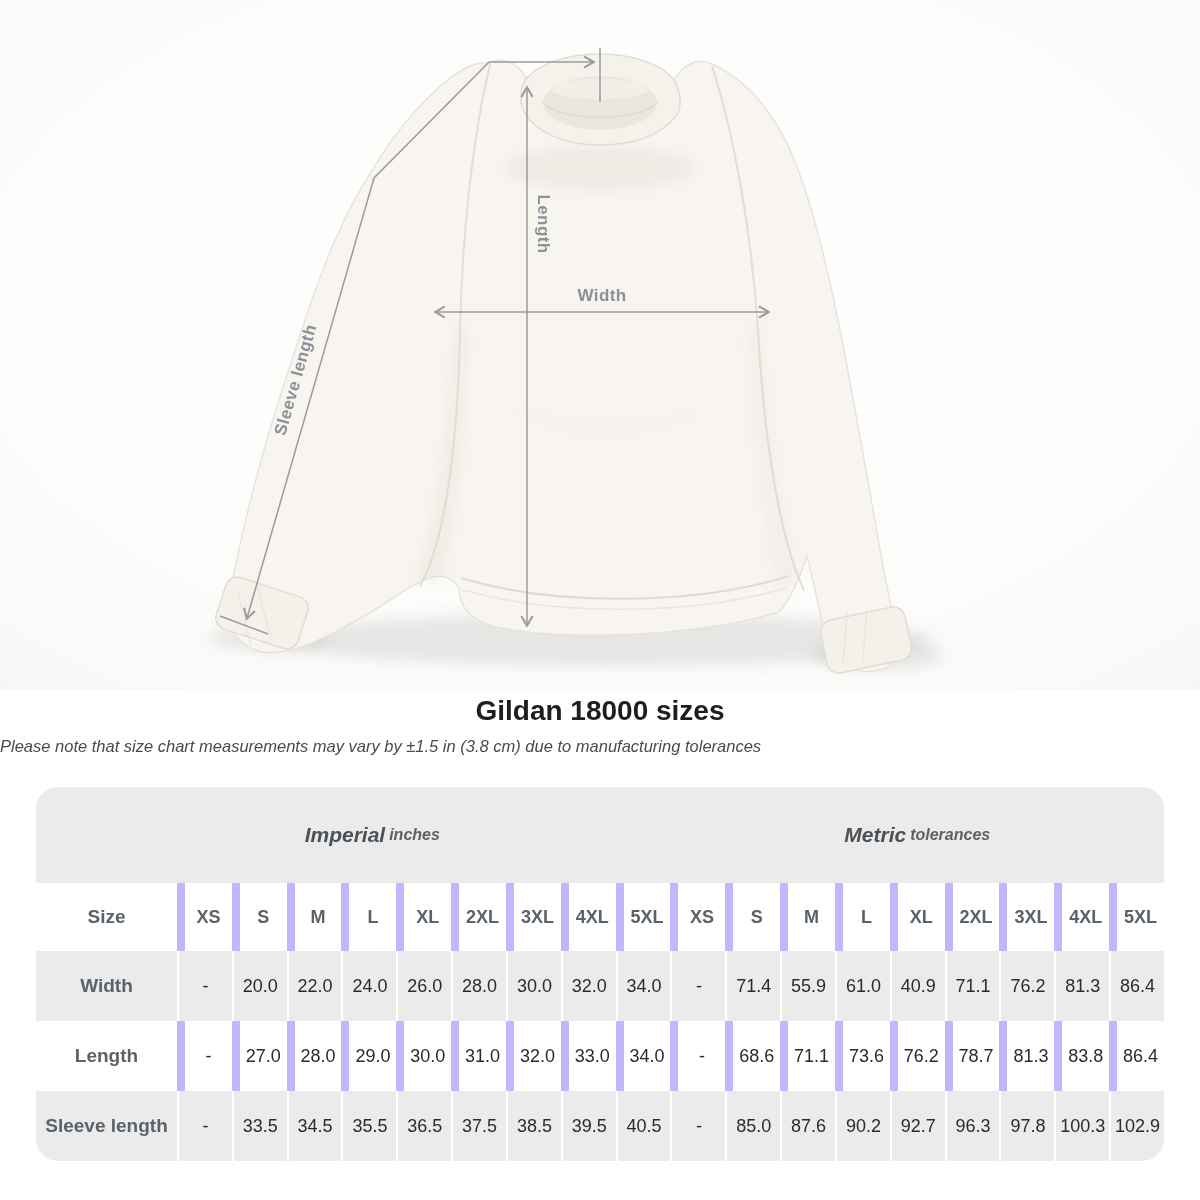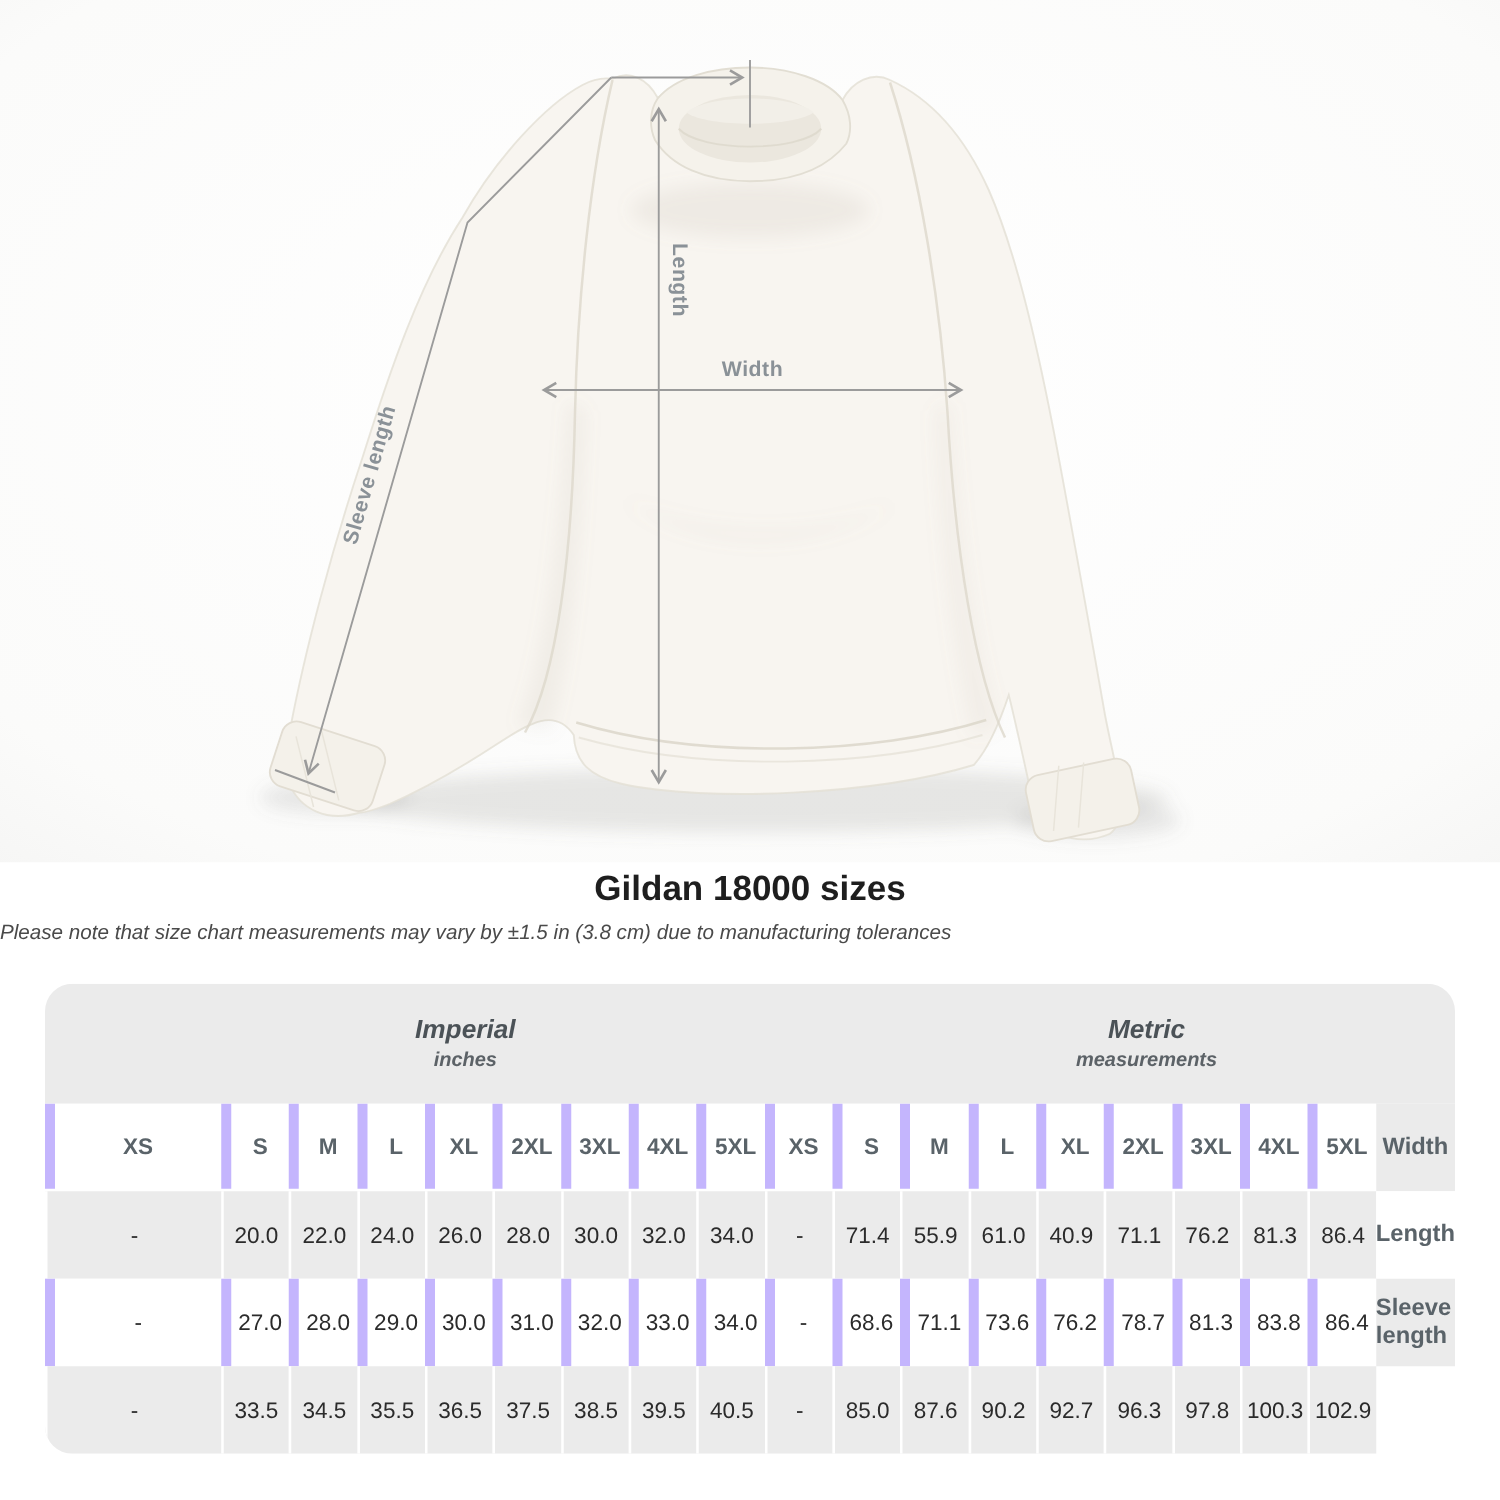--- a/index.html
+++ b/index.html
@@ -21,21 +21,21 @@
   .title{margin:4px 16px 0;text-align:center;font-size:28px;line-height:34px;
     font-weight:bold;color:#1e1e1e;}
   .note{margin:7px 0 0;text-align:left;font-style:italic;
     font-size:16.5px;line-height:22px;color:#4a4a4a;}
 
   
   .size-table{width:1128px;margin:30px auto 0;border-radius:22px;
     overflow:hidden;background:#ffffff;}
   .band{display:grid;grid-template-columns:141px repeat(18,1fr);
     background:#ebebeb;height:96px;}
-  .band-cell{display:flex;flex-direction:column;align-items:center;
+  .band-cell{display:flex;align-items:center;
     justify-content:center;gap:4px;}
   .band-left{grid-column:1 / span 10;padding-left:38px;}
   .band-right{grid-column:11 / span 9;}
   .band-title{font-size:21px;font-weight:bold;font-style:italic;color:#4b5257;}
   .band-sub{font-size:16px;font-style:italic;color:#5c6267;font-weight:bold;}
   .grid{display:grid;grid-template-columns:141px repeat(18,1fr);}
   .c{display:flex;align-items:center;justify-content:center;
      font-size:18px;color:#2b2b2b;}
   .c.head{height:68px;background:#ffffff;font-weight:bold;color:#5a6369;}
   .c.w{height:70px;background:#ffffff;}
@@ -149,24 +149,25 @@
   <p class="note">Please note that size chart measurements may vary by ±1.5 in (3.8 cm) due to manufacturing tolerances</p>
 
   <div class="size-table">
     <div class="band">
       <div class="band-cell band-left">
         <div class="band-title">Imperial</div>
         <div class="band-sub">inches</div>
       </div>
       <div class="band-cell band-right">
         <div class="band-title">Metric</div>
-        <div class="band-sub">measurements</div>
+        <div class="band-sub">tolerances</div>
       </div>
     </div>
     <div class="grid" id="grid">
+        <div class="c head lab">Size</div>
         <div class="c head sep">XS</div>
         <div class="c head sep">S</div>
         <div class="c head sep">M</div>
         <div class="c head sep">L</div>
         <div class="c head sep">XL</div>
         <div class="c head sep">2XL</div>
         <div class="c head sep">3XL</div>
         <div class="c head sep">4XL</div>
         <div class="c head sep">5XL</div>
         <div class="c head sep">XS</div>

